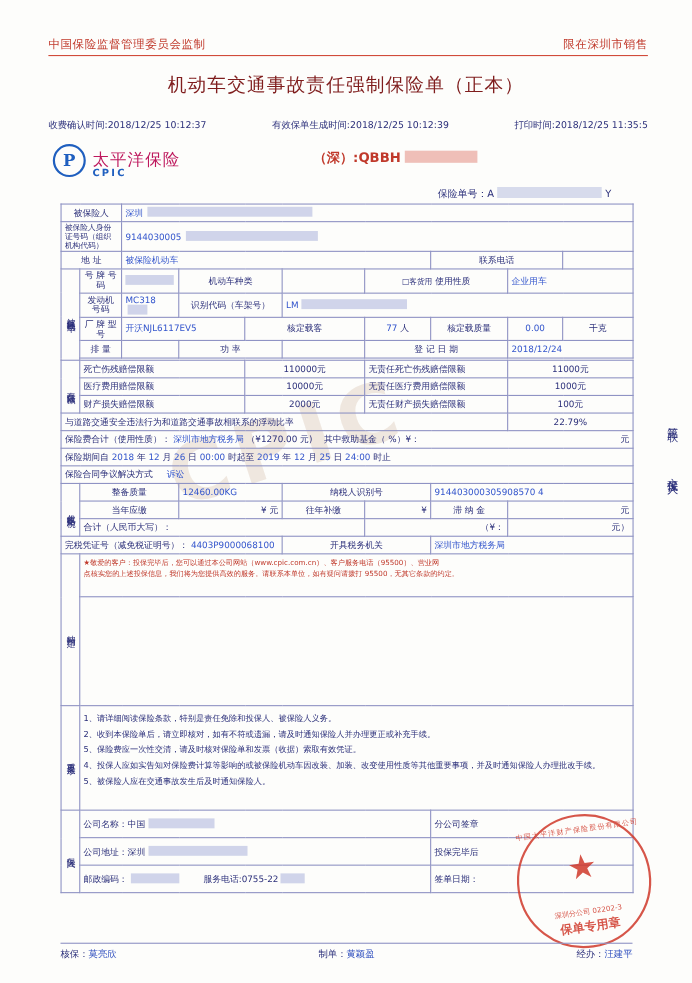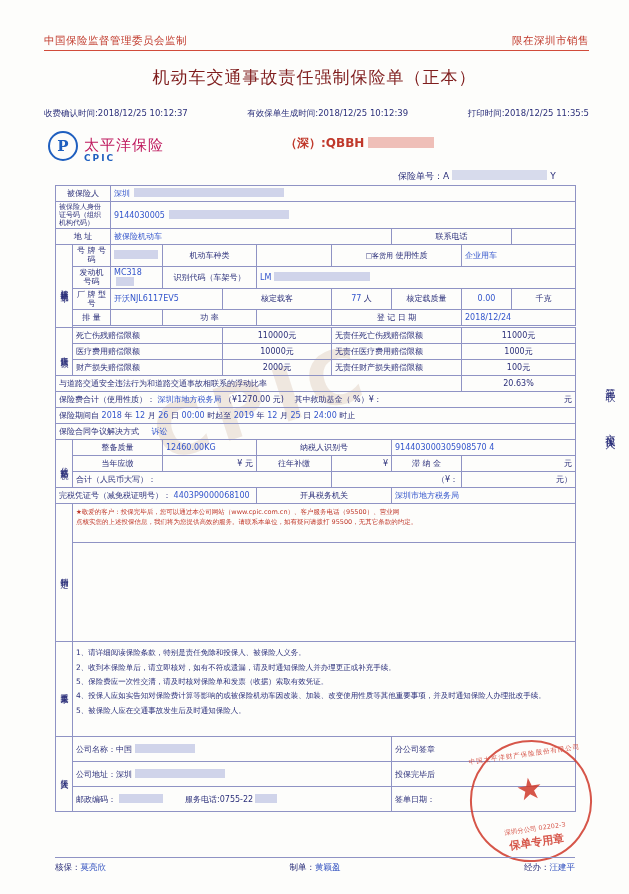--- a/index.html
+++ b/index.html
@@ -232,21 +232,21 @@
     </tr>
     <tr>
       <td class="lbl" colspan="3">财产损失赔偿限额</td>
       <td class="c" colspan="2">2000元</td>
       <td class="lbl" colspan="2">无责任财产损失赔偿限额</td>
       <td class="c" colspan="2">100元</td>
     </tr>
 
     <tr>
       <td class="lbl" colspan="8">与道路交通安全违法行为和道路交通事故相联系的浮动比率</td>
-      <td class="c" colspan="2">20.63%</td>
+      <td class="c" colspan="2">22.79%</td>
     </tr>
     <tr>
       <td colspan="10">
         <span>保险费合计（使用性质）：</span>
         <span class="hand">深圳市地方税务局</span>
         <span style="">（¥1270.00 元)</span>
         <span style="margin-left:8px">其中救助基金（      %）¥：</span>
         <span style="float:right">元</span>
       </td>
     </tr>

